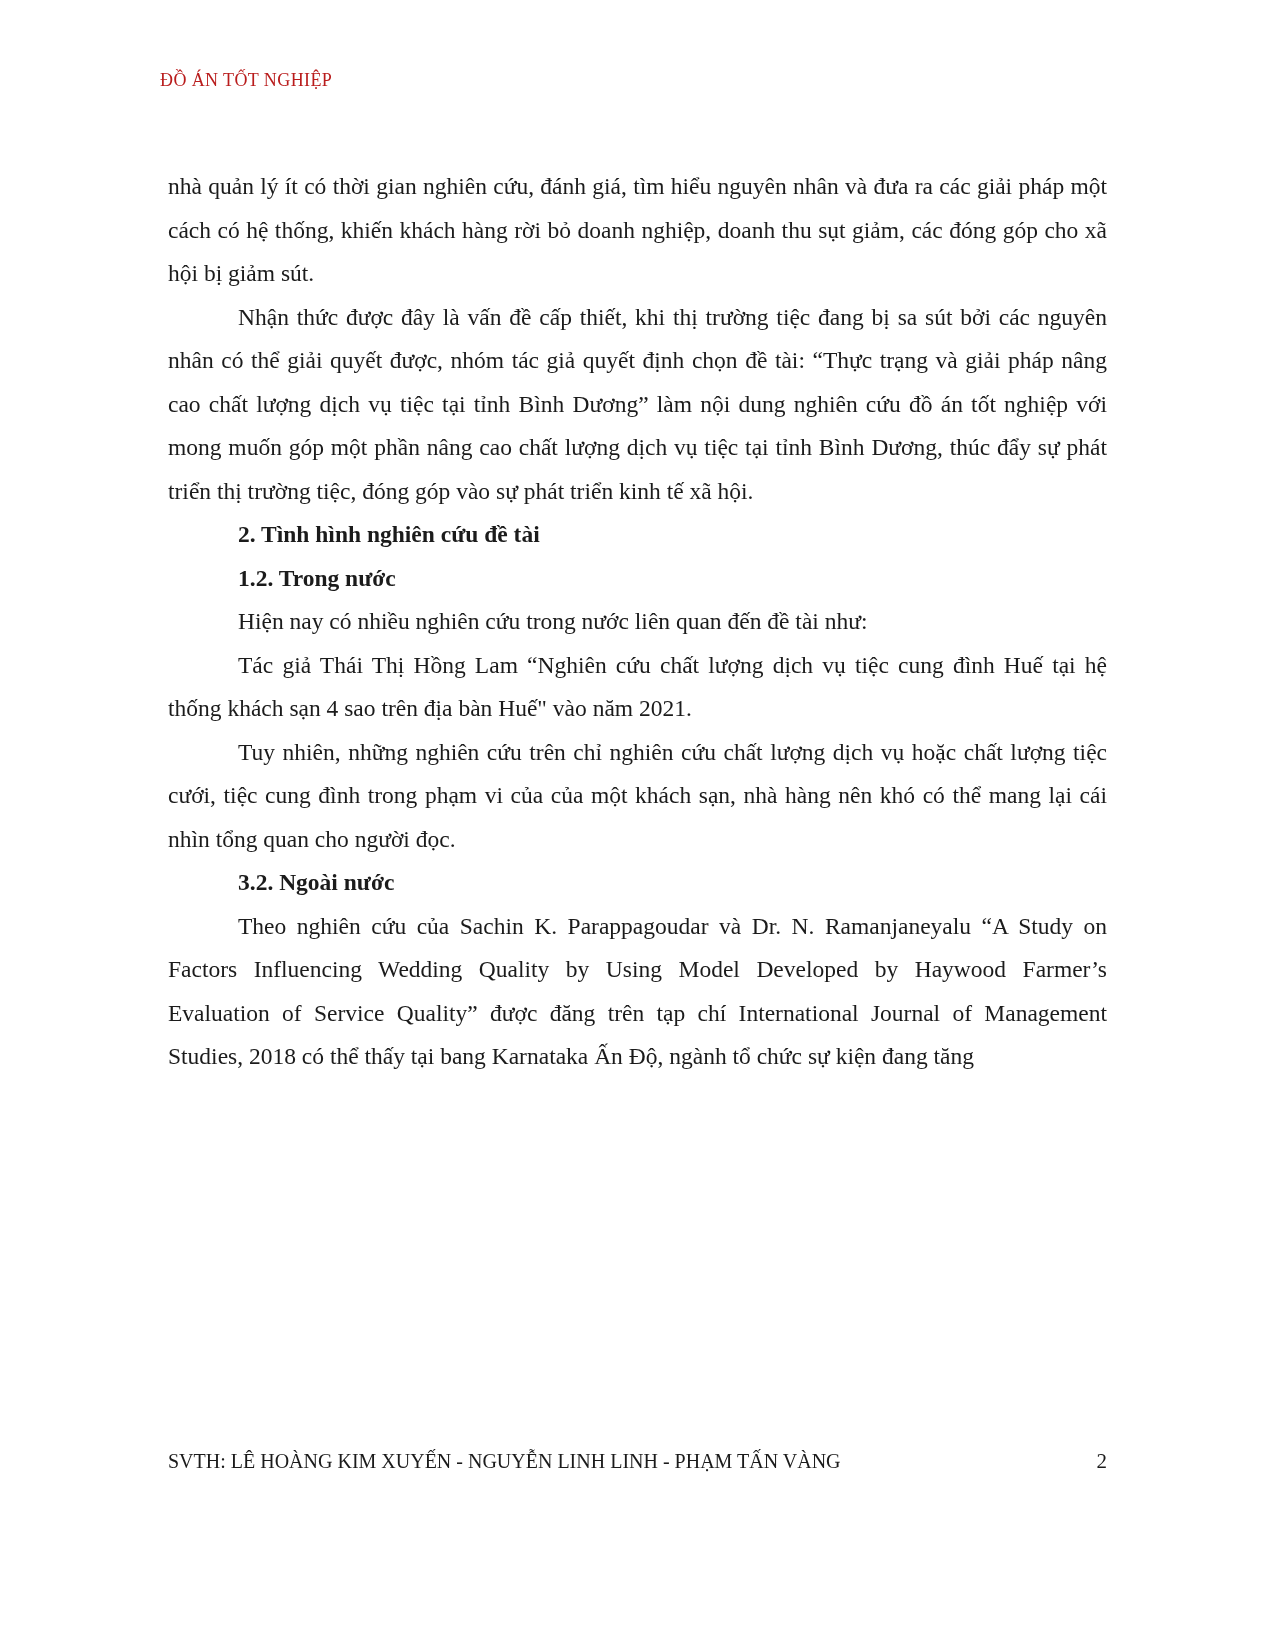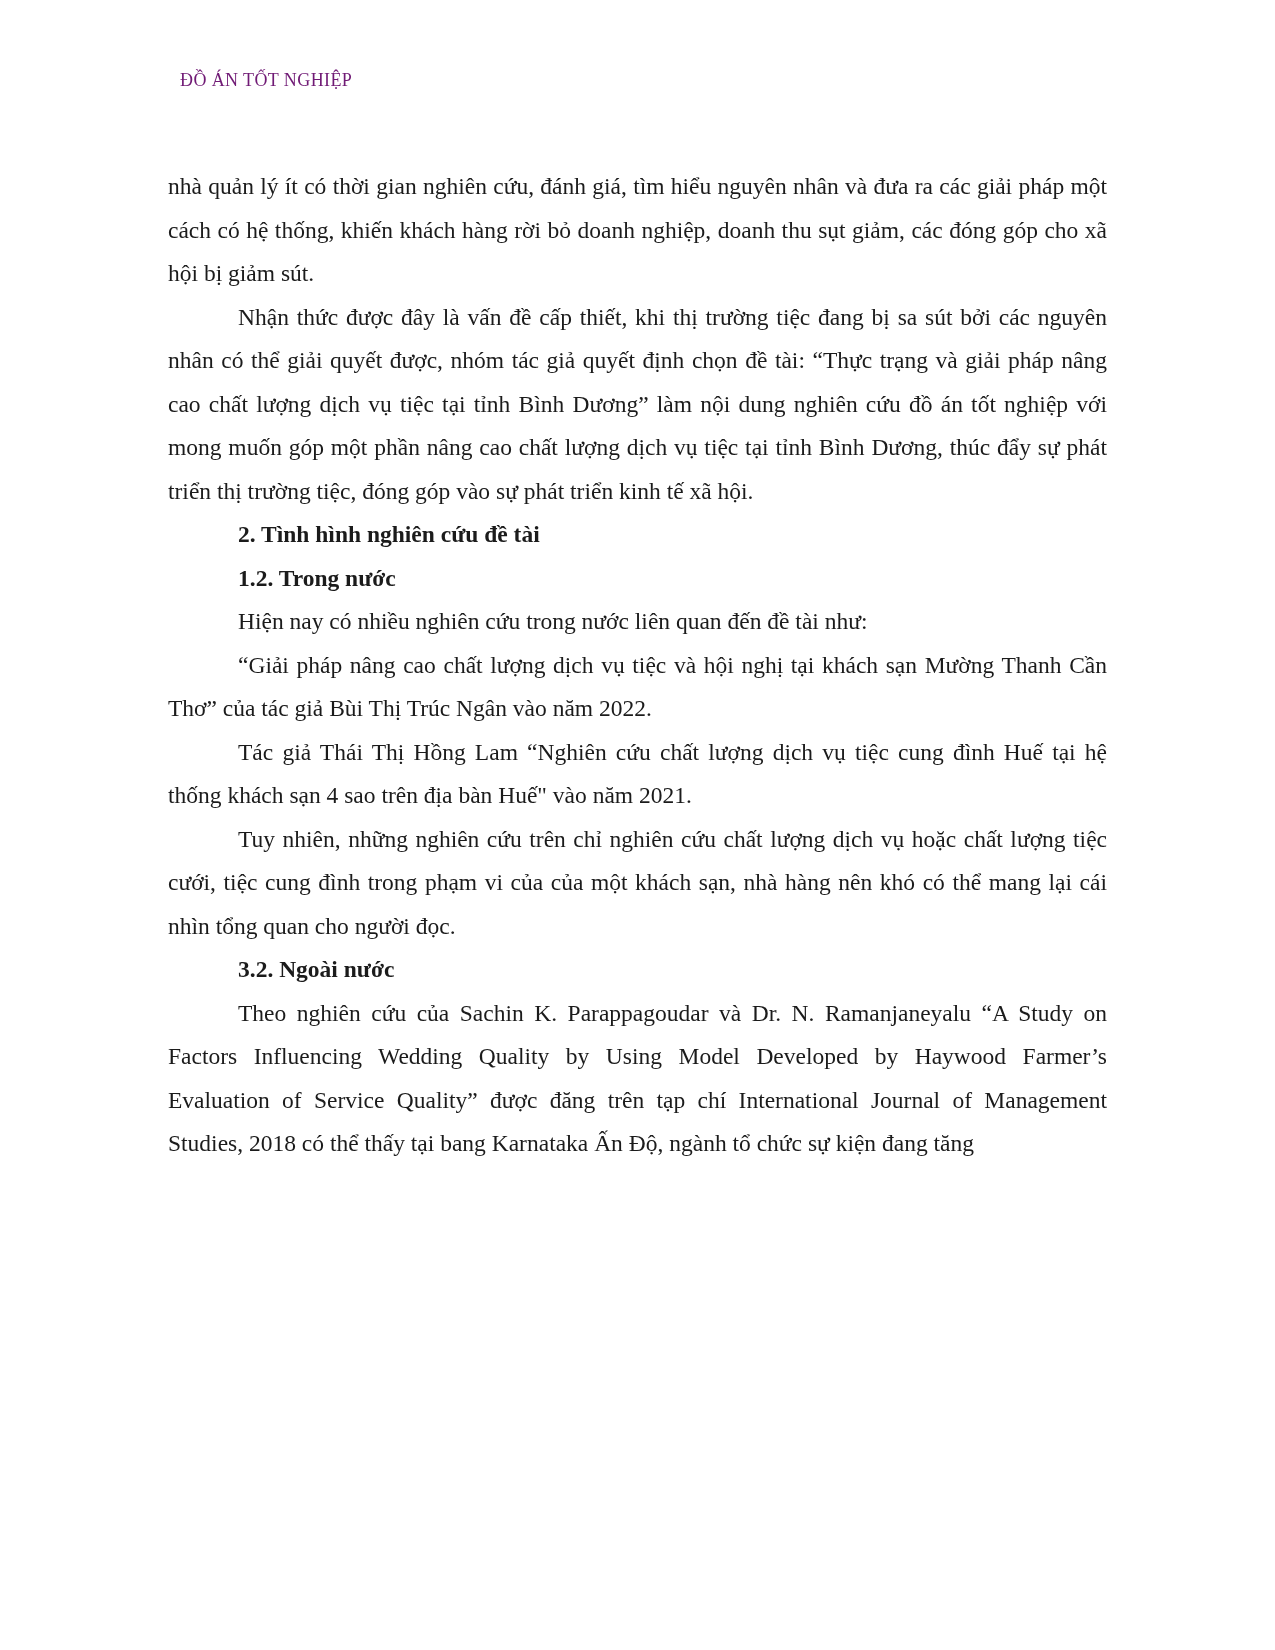--- a/index.html
+++ b/index.html
@@ -12,25 +12,25 @@
     width: 1275px;
     height: 1650px;
     margin: 0 auto;
     background: #ffffff;
     font-family: "Liberation Serif", "DejaVu Serif", serif;
     color: #1b1b1b;
     overflow: hidden;
   }
   .page-header {
     position: absolute;
-    left: 180px;
+    left: 160px;
     top: 70px;
     font-size: 18px;
     letter-spacing: 0.4px;
-    color: #701a75;
+    color: #b91c1c;
     white-space: nowrap;
   }
   .body-text {
     position: absolute;
     left: 168px;
     top: 129px;
     width: 939px;
     font-size: 23.5px;
     line-height: 43.5px;
     text-align: justify;
@@ -71,21 +71,24 @@
   <div class="page-header">
     <span>ĐỒ ÁN TỐT NGHIỆP</span>
   </div>
 
   <div class="body-text">
     <p class="para no-indent">nhà quản lý ít có thời gian nghiên cứu, đánh giá, tìm hiểu nguyên nhân và đưa ra các giải pháp một cách có hệ thống, khiến khách hàng rời bỏ doanh nghiệp, doanh thu sụt giảm, các đóng góp cho xã hội bị giảm sút.</p>
     <p class="para">Nhận thức được đây là vấn đề cấp thiết, khi thị trường tiệc đang bị sa sút bởi các nguyên nhân có thể giải quyết được, nhóm tác giả quyết định chọn đề tài: “Thực trạng và giải pháp nâng cao chất lượng dịch vụ tiệc tại tỉnh Bình Dương” làm nội dung nghiên cứu đồ án tốt nghiệp với mong muốn góp một phần nâng cao chất lượng dịch vụ tiệc tại tỉnh Bình Dương, thúc đẩy sự phát triển thị trường tiệc, đóng góp vào sự phát triển kinh tế xã hội.</p>
     <p class="para heading">2. Tình hình nghiên cứu đề tài</p>
     <p class="para heading">1.2. Trong nước</p>
     <p class="para">Hiện nay có nhiều nghiên cứu trong nước liên quan đến đề tài như:</p>
-    <p class="para">“Giải pháp nâng cao chất lượng dịch vụ tiệc và hội nghị tại khách sạn Mường Thanh Cần Thơ” của tác giả Bùi Thị Trúc Ngân vào năm 2022.</p>
     <p class="para">Tác giả Thái Thị Hồng Lam “Nghiên cứu chất lượng dịch vụ tiệc cung đình Huế tại hệ thống khách sạn 4 sao trên địa bàn Huế" vào năm 2021.</p>
     <p class="para">Tuy nhiên, những nghiên cứu trên chỉ nghiên cứu chất lượng dịch vụ hoặc chất lượng tiệc cưới, tiệc cung đình trong phạm vi của của một khách sạn, nhà hàng nên khó có thể mang lại cái nhìn tổng quan cho người đọc.</p>
     <p class="para heading">3.2. Ngoài nước</p>
     <p class="para">Theo nghiên cứu của Sachin K. Parappagoudar và Dr. N. Ramanjaneyalu “A Study on Factors Influencing Wedding Quality by Using Model Developed by Haywood Farmer’s Evaluation of Service Quality” được đăng trên tạp chí International Journal of Management Studies, 2018 có thể thấy tại bang Karnataka Ấn Độ, ngành tổ chức sự kiện đang tăng</p>
   </div>
 
+  <div class="page-footer">
+    <span>SVTH: LÊ HOÀNG KIM XUYẾN - NGUYỄN LINH LINH - PHẠM TẤN VÀNG</span>
+    <span class="pagenum">2</span>
+  </div>
 
 </div>
 
 </body></html>

